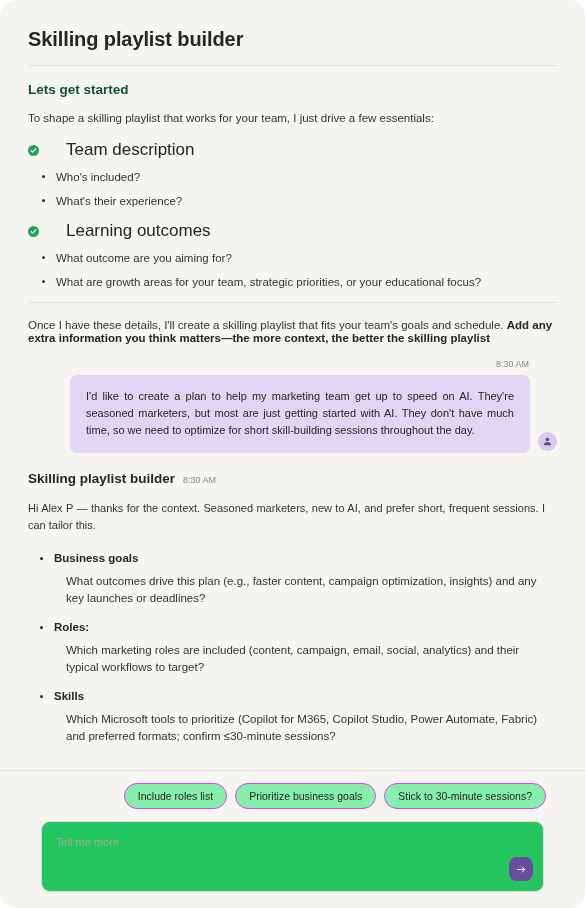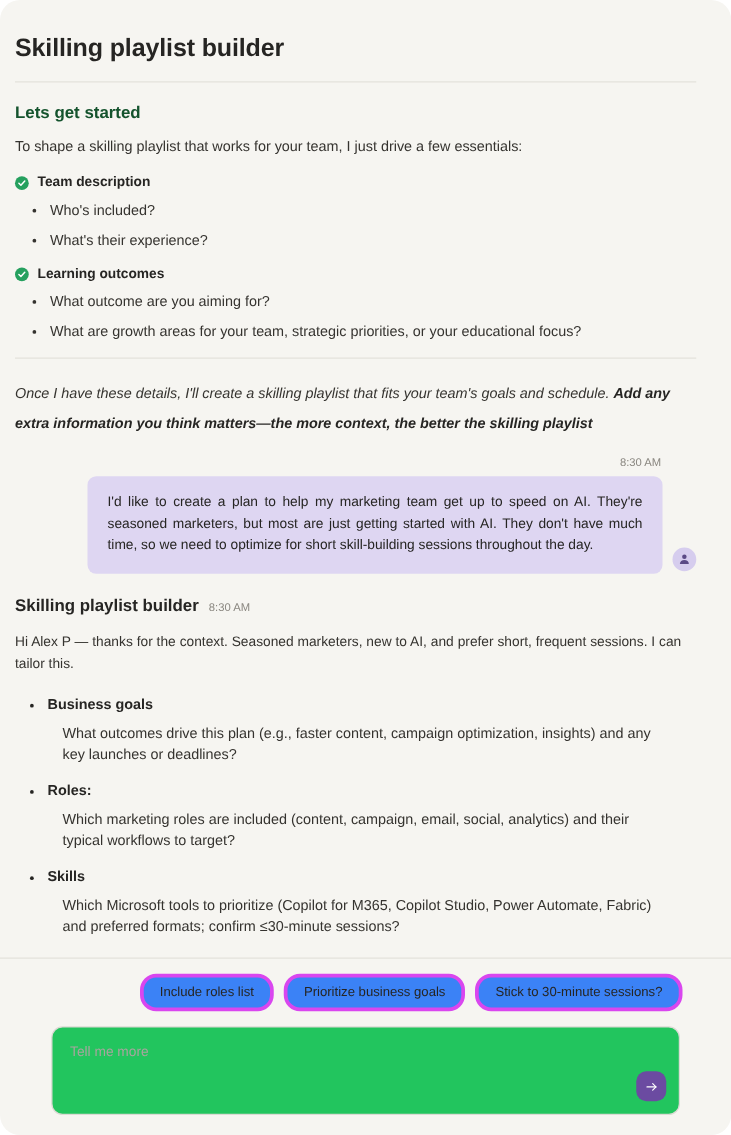--- a/index.html
+++ b/index.html
@@ -17,21 +17,21 @@
     height: 908px;
     background: #f6f5f1;
     border-radius: 16px;
     overflow: hidden;
     display: flex;
     flex-direction: column;
   }
   .scroll-area {
     flex: 1 1 auto;
     overflow: hidden;
-    padding: 28px 28px 0 12px;
+    padding: 28px 28px 0 28px;
   }
 
   
   .page-title {
     font-size: 20px;
     font-weight: bold;
     color: #262523;
     letter-spacing: -0.1px;
     margin: 0 0 14px 0;
   }
@@ -72,23 +72,24 @@
     height: 11px;
     border-radius: 50%;
     background: #25a05e;
     display: inline-flex;
     align-items: center;
     justify-content: center;
     flex: none;
   }
   .check-icon svg { display: block; }
   .check-label {
-    font-size: 11px;
-    font-weight: bold;
-    color: #262523;
+    font-size: 17px;
+    font-weight: normal;
+    color: #262523;
+    margin-left: 20px;
   }
   ul.plain {
     list-style: none;
     margin: 0 0 12px 0;
     padding: 0 0 0 14px;
   }
   ul.plain li {
     position: relative;
     font-size: 11.5px;
     line-height: 16px;
@@ -101,24 +102,23 @@
     position: absolute;
     left: 0;
     top: 6px;
     width: 3px;
     height: 3px;
     border-radius: 50%;
     background: #35332f;
   }
   .outro-text {
     font-size: 11.5px;
-    line-height: 24px;
+    line-height: 13px;
     color: #35332f;
     margin: 0 0 4px 0;
-    font-style: italic;
   }
   .outro-text b { font-weight: bold; color: #262523; }
 
   
   .msg-time-right {
     text-align: right;
     font-size: 9px;
     color: #8a8780;
     margin: 14px 28px 6px 0;
   }
@@ -213,22 +213,22 @@
     padding: 12px 20px 16px 20px;
   }
   .chips-row {
     display: flex;
     gap: 8px;
     justify-content: flex-end;
     margin-bottom: 12px;
     padding-right: 19px;
   }
   .chip {
-    background: #3b82f6;
-    border: 3px solid #d946ef;
+    background: #86efac;
+    border: 1px solid #d946ef;
     border-radius: 13px;
     padding: 6px 13px;
     font-size: 10.5px;
     color: #262523;
     white-space: nowrap;
     cursor: pointer;
   }
   .composer {
     position: relative;
     background: #22c55e;

